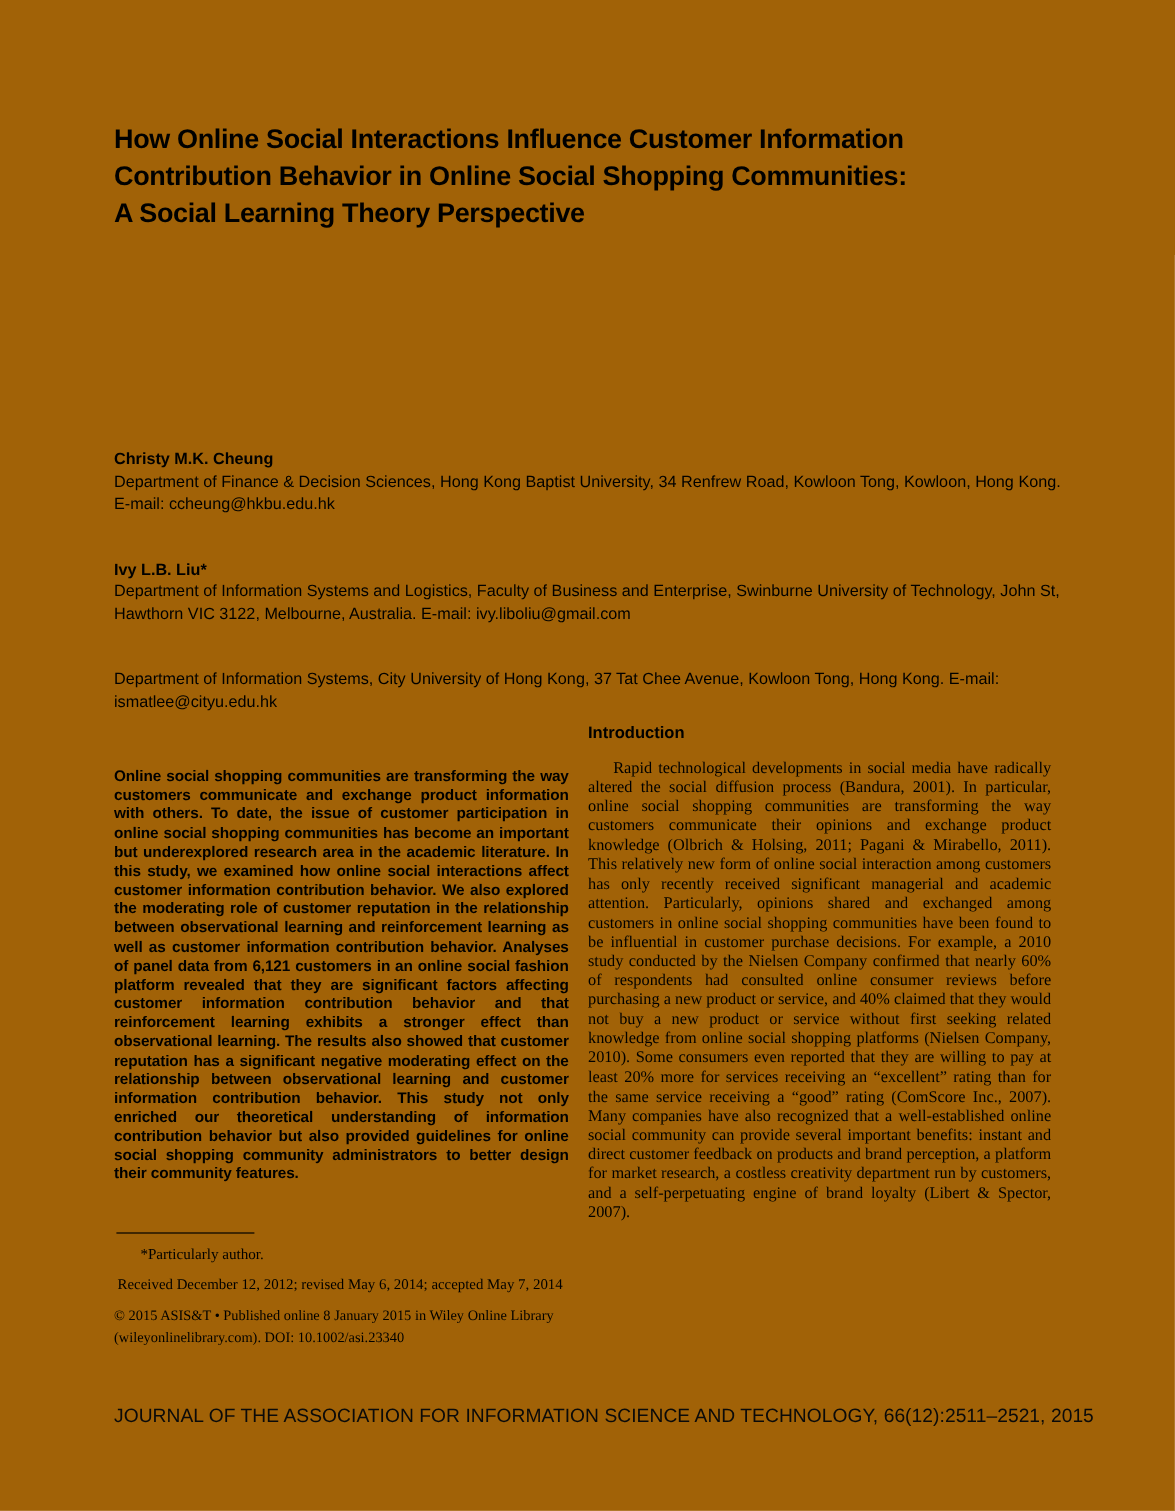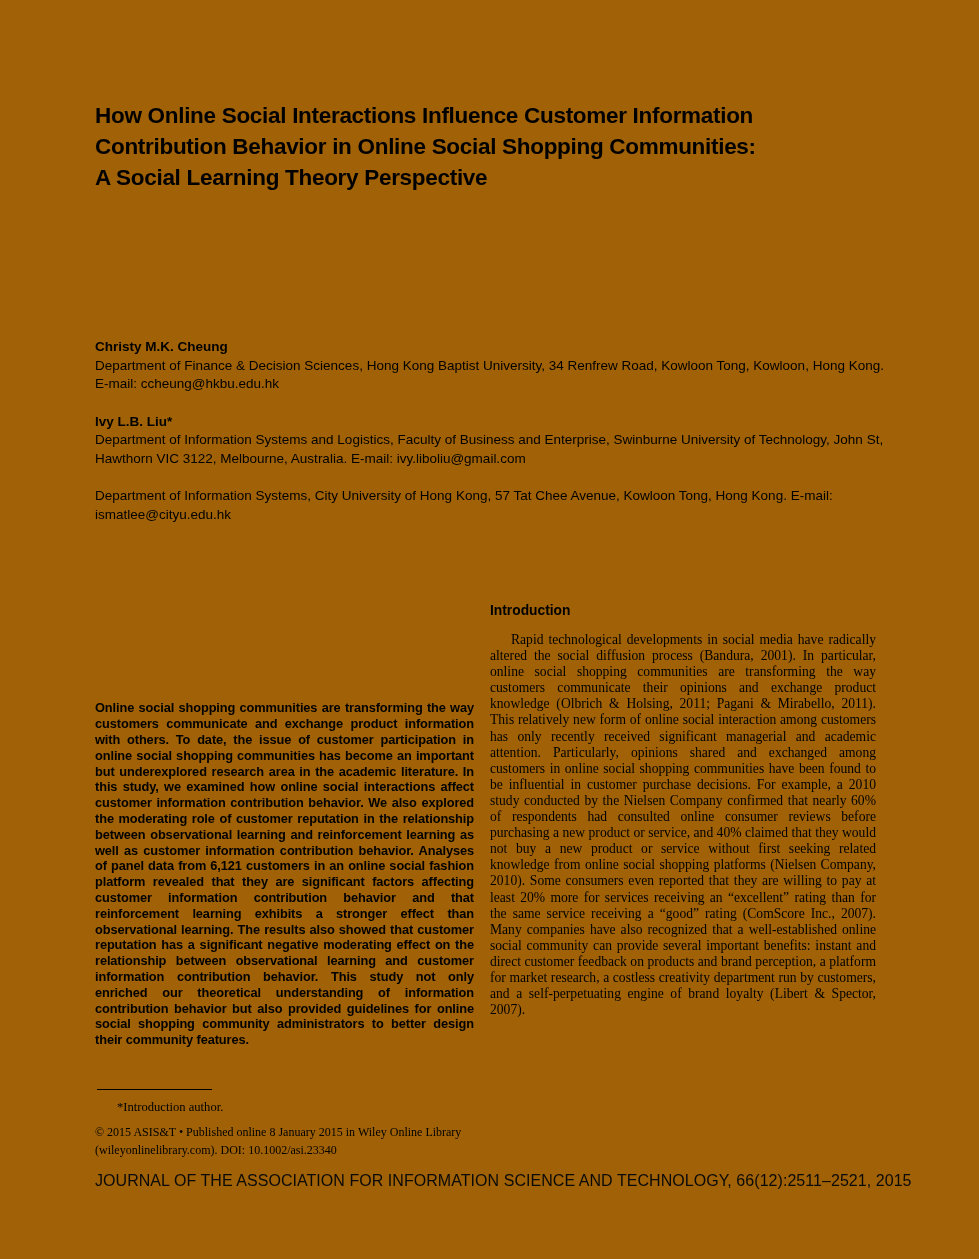--- a/index.html
+++ b/index.html
@@ -26,42 +26,42 @@
     line-height: 31px;
     letter-spacing: -0.3px;
     color: #000;
   }
 
   .authors {
     position: absolute;
     top: 338px; left: 95px;
     width: 792px;
   }
-  .author-block { margin-bottom: 19px; }
+  .author-block { margin-bottom: 19px; margin-top: 36px; }
   .author-name {
     font-weight: bold;
     font-size: 13.5px;
     line-height: 18.5px;
   }
   .author-aff {
     font-size: 13.5px;
     line-height: 18.5px;
   }
 
   .columns {
     position: absolute;
     top: 603px; left: 95px;
     width: 795px; height: 556px;
     display: flex;
   }
   .col-left {
     width: 379px;
     display: flex;
     flex-direction: column;
-    justify-content: flex-end;
+    justify-content: center;
     gap: 41px;
   }
   .col-right {
     width: 386px;
     margin-left: 16px;
   }
 
   p.abstract-text {
     margin: 0;
     font-family: "Liberation Sans", sans-serif;
@@ -141,33 +141,34 @@
       <div class="author-name">Christy M.K. Cheung</div>
       <div class="author-aff">Department of Finance &amp; Decision Sciences, Hong Kong Baptist University, 34 Renfrew Road, Kowloon Tong, Kowloon, Hong Kong. E-mail: ccheung@hkbu.edu.hk</div>
     </div>
 
     <div class="author-block">
       <div class="author-name">Ivy L.B. Liu*</div>
       <div class="author-aff">Department of Information Systems and Logistics, Faculty of Business and Enterprise, Swinburne University of Technology, John St, Hawthorn VIC 3122, Melbourne, Australia. E-mail: ivy.liboliu@gmail.com</div>
     </div>
 
     <div class="author-block">
-      <div class="author-aff">Department of Information Systems, City University of Hong Kong, 57 Tat Chee Avenue, Kowloon Tong, Hong Kong. E-mail: ismatlee@cityu.edu.hk</div>
+      <div class="author-aff">Department of Information Systems, City University of Hong Kong, 37 Tat Chee Avenue, Kowloon Tong, Hong Kong. E-mail: ismatlee@cityu.edu.hk</div>
     </div>
 
   </div>
 
   <div class="columns">
 
     <div class="col-left">
       <p class="abstract-text">Online social shopping communities are transforming the way customers communicate and exchange product information with others. To date, the issue of customer participation in online social shopping communities has become an important but underexplored research area in the academic literature. In this study, we examined how online social interactions affect customer information contribution behavior. We also explored the moderating role of customer reputation in the relationship between observational learning and reinforcement learning as well as customer information contribution behavior. Analyses of panel data from 6,121 customers in an online social fashion platform revealed that they are significant factors affecting customer information contribution behavior and that reinforcement learning exhibits a stronger effect than observational learning. The results also showed that customer reputation has a significant negative moderating effect on the relationship between observational learning and customer information contribution behavior. This study not only enriched our theoretical understanding of information contribution behavior but also provided guidelines for online social shopping community administrators to better design their community features.</p>
 
       <div class="footnote-block">
         <div class="fn-rule"></div>
-        <p class="fn-corresponding">*Introduction author.</p>
+        <p class="fn-corresponding">*Particularly author.</p>
+        <p class="fn-received">Received December 12, 2012; revised May 6, 2014; accepted May 7, 2014</p>
         <p class="fn-copyright">© 2015 ASIS&amp;T • Published online 8 January 2015 in Wiley Online Library (wileyonlinelibrary.com). DOI: 10.1002/asi.23340</p>
       </div>
     </div>
 
     <div class="col-right">
       <h2 class="intro-heading">Introduction</h2>
       <p class="intro-paragraph">Rapid technological developments in social media have radically altered the social diffusion process (Bandura, 2001). In particular, online social shopping communities are transforming the way customers communicate their opinions and exchange product knowledge (Olbrich &amp; Holsing, 2011; Pagani &amp; Mirabello, 2011). This relatively new form of online social interaction among customers has only recently received significant managerial and academic attention. Particularly, opinions shared and exchanged among customers in online social shopping communities have been found to be influential in customer purchase decisions. For example, a 2010 study conducted by the Nielsen Company confirmed that nearly 60% of respondents had consulted online consumer reviews before purchasing a new product or service, and 40% claimed that they would not buy a new product or service without first seeking related knowledge from online social shopping platforms (Nielsen Company, 2010). Some consumers even reported that they are willing to pay at least 20% more for services receiving an “excellent” rating than for the same service receiving a “good” rating (ComScore Inc., 2007). Many companies have also recognized that a well-established online social community can provide several important benefits: instant and direct customer feedback on products and brand perception, a platform for market research, a costless creativity department run by customers, and a self-perpetuating engine of brand loyalty (Libert &amp; Spector, 2007).</p>
     </div>
 
   </div>

